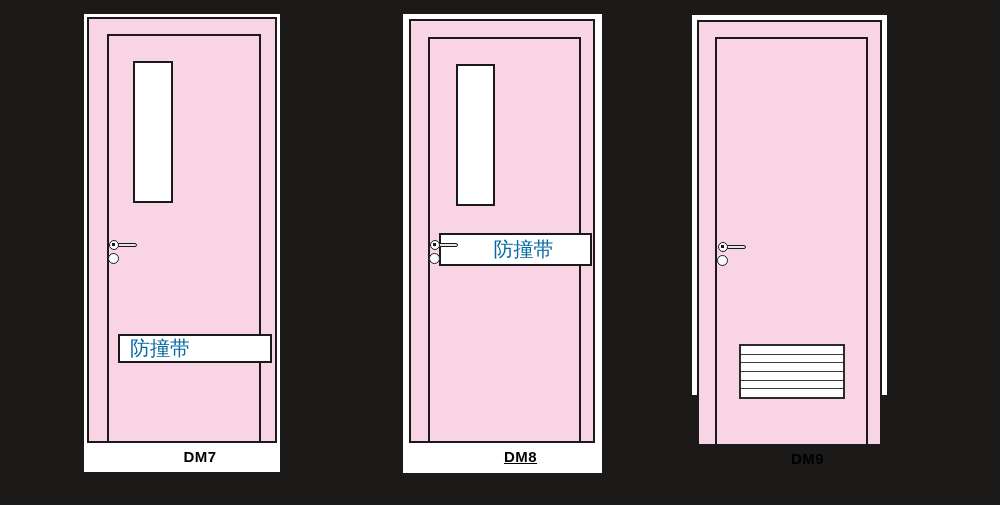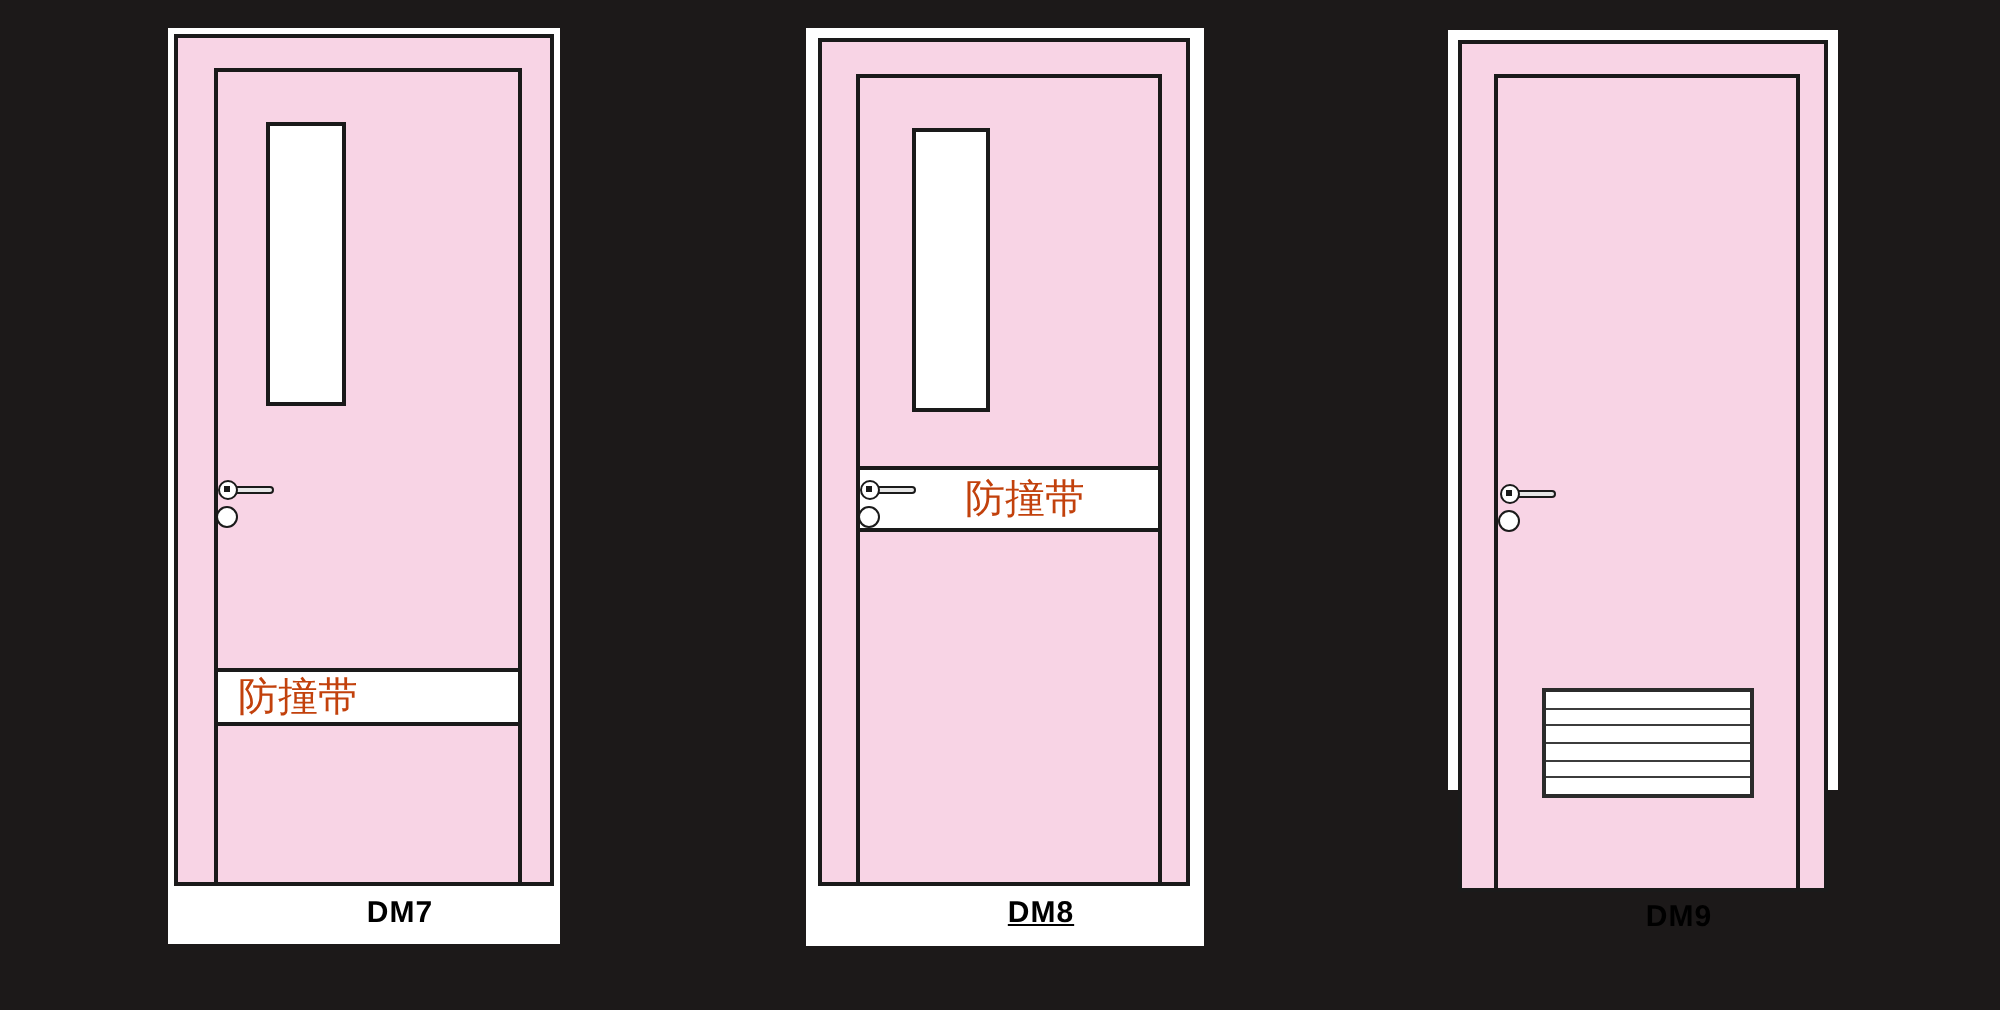--- a/index.html
+++ b/index.html
@@ -38,23 +38,24 @@
     border: 2px solid var(--line);
   }
   .band {
     position: absolute;
     background: #ffffff;
     border: 2px solid var(--line);
     display: flex;
     align-items: center;
     font-family: "DejaVu Serif", "Liberation Serif", serif;
     font-size: 20px;
-    color: #c2410c;
+    color: #0369a1;
     white-space: nowrap;
     overflow: hidden;
+    margin-left: 11px;
   }
   .band.left-text { padding-left: 10px; }
   .band.center-text { justify-content: center; padding-left: 16px; }
   .lever-circle {
     position: absolute;
     width: 10px; height: 10px;
     background: #ffffff;
     border: 1.5px solid var(--line);
     border-radius: 50%;
   }
@@ -126,21 +127,21 @@
       <div class="band center-text" style="left:17px; top:212px; width:153px; height:33px;">
         <span>防撞带</span>
       </div>
       <div class="handle-bar" style="left:27px; top:221.5px;"></div>
       <div class="lever-circle" style="left:19px; top:219px;"></div>
       <div class="lock-knob" style="left:18px; top:231.5px;"></div>
     </div>
     <div class="code-label" style="top:434px;text-decoration:underline;">DM8</div>
   </div>
 
-  <div class="card" style="left:724px; top:15px; width:195px; height:380px;">
+  <div class="card" style="left:692px; top:15px; width:195px; height:380px;">
     <div class="door" style="left:5px; top:5px; width:185px; height:426px;">
       <div class="leaf" style="left:16px; top:15px; width:153px; height:409px;"></div>
       <div class="handle-bar" style="left:27px; top:222.5px;"></div>
       <div class="lever-circle" style="left:19px; top:220px;"></div>
       <div class="lock-knob" style="left:18px; top:233px;"></div>
       <div class="louver" style="left:40px; top:322px; width:106px; height:55px;">
           <div class="slat"></div>
           <div class="slat"></div>
           <div class="slat"></div>
           <div class="slat"></div>

